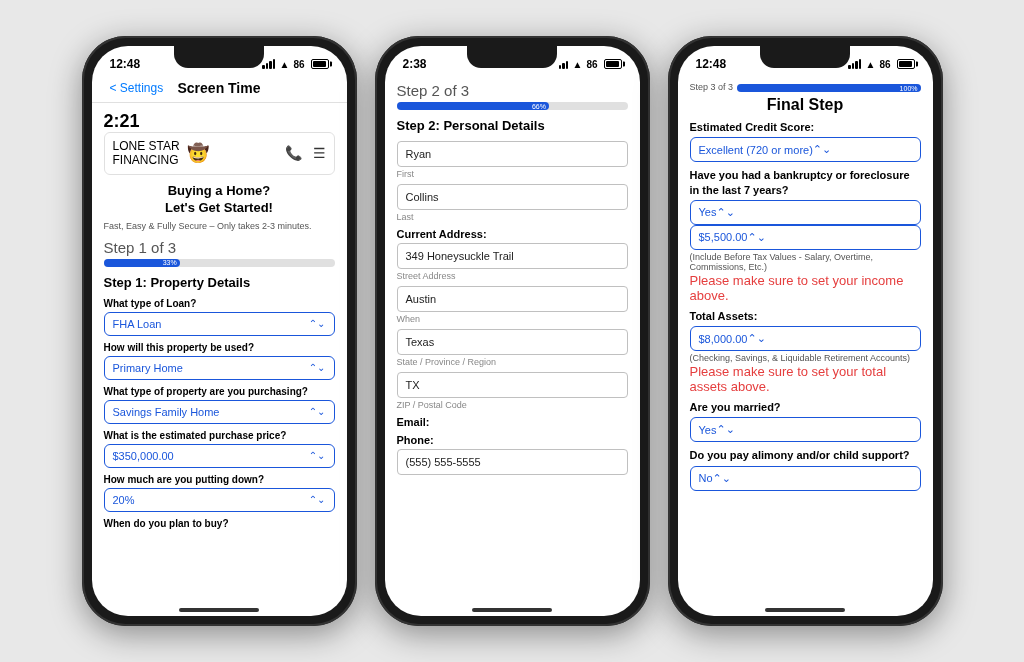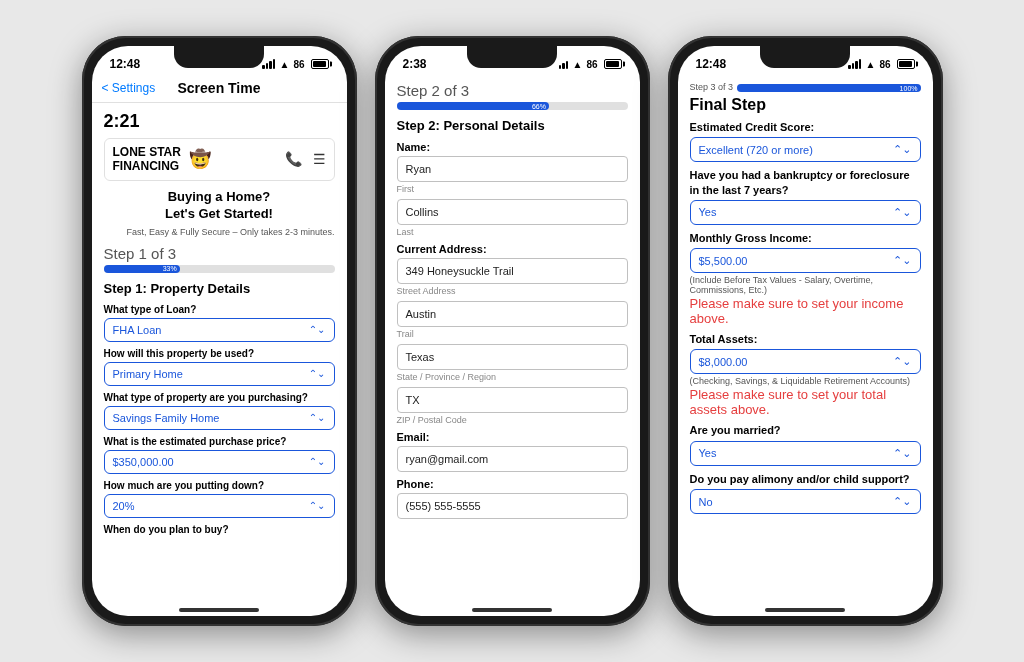--- a/index.html
+++ b/index.html
@@ -113,37 +113,37 @@
     .screen-time-nav {
       display: flex;
       justify-content: center;
       align-items: center;
       padding: 4px 10px 6px;
       position: relative;
       border-bottom: 1px solid #e0e0e0;
       flex-shrink: 0;
     }
     .screen-time-nav .back {
-      position: absolute; left: 10px;
+      position: absolute; left: 18px;
       color: #007aff; font-size: 12px;
       display: flex; align-items: center; gap: 2px;
     }
     .screen-time-nav .title { font-size: 14px; font-weight: 600; }
     .phone1-scroll { flex: 1; overflow: hidden; padding: 8px 12px; font-size: 11px; }
-    .mini-time { font-size: 18px; font-weight: 700; margin-bottom: 6px; }
+    .mini-time { font-size: 18px; font-weight: 700; }
     .logo-area {
       display: flex; align-items: center; gap: 8px;
       border: 1px solid #e0e0e0; padding: 6px 8px;
       border-radius: 6px; margin-bottom: 8px;
     }
-    .logo-text { font-size: 12px; font-weight: 700; line-height: 1.2; }
+    .logo-text { font-size: 12px; font-weight: 400; line-height: 1.2; }
     .logo-icon { font-size: 18px; color: #c0392b; }
     .logo-actions { margin-left: auto; display: flex; gap: 10px; font-size: 14px; color: #333; }
     .hero-text { text-align: center; font-size: 13px; font-weight: 700; margin: 8px 0 4px; line-height: 1.3; }
-    .hero-sub { text-align: right; font-size: 9px; color: #555; margin-bottom: 8px; }
+    .hero-sub { text-align: left; font-size: 9px; color: #555; margin-bottom: 8px; }
     .progress-section { margin-bottom: 8px; }
     .step-label { font-size: 15px; color: #555; margin-bottom: 3px; }
     .progress-bar-bg { background: #e0e0e0; border-radius: 4px; height: 8px; }
     .progress-bar-fill { background: #1a56db; height: 8px; border-radius: 4px; display: flex; align-items: center; justify-content: flex-end; }
     .progress-label { font-size: 7px; color: #fff; padding-right: 3px; }
     .step-title { font-size: 13px; font-weight: 700; margin-bottom: 8px; margin-top: 4px; }
     .field-label { font-size: 10px; font-weight: 600; margin-bottom: 3px; margin-top: 6px; }
     .dropdown {
       border: 1.5px solid #1a56db;
       border-radius: 6px;
@@ -172,34 +172,34 @@
 
     
     .phone3-scroll { flex: 1; overflow: hidden; padding: 6px 12px; font-size: 11px; }
     .field-question { font-size: 11px; font-weight: 600; margin-top: 6px; margin-bottom: 3px; line-height: 1.3; }
     .dropdown-blue {
       border: 1.5px solid #1a56db;
       border-radius: 6px;
       padding: 5px 8px;
       font-size: 11px;
       display: flex;
-      justify-content: space-between;
+      justify-content: flex-start;
       align-items: center;
       color: #1a56db;
       background: #fff;
     }
     .hint-gray { font-size: 9px; color: #555; margin-top: 2px; }
     .hint-red { font-size: 13px; color: #e53e3e; margin-top: 1px; }
 
     .step3-progress { display: flex; align-items: flex-end; gap: 4px; margin-bottom: 4px; }
     .step3-label { font-size: 9px; color: #555; }
     .progress-bar-bg-full { background: #e0e0e0; border-radius: 4px; height: 8px; flex: 1; }
     .progress-bar-fill-full { background: #1a56db; height: 8px; border-radius: 4px; width: 100%; display: flex; align-items: center; justify-content: flex-end; }
     .progress-pct { font-size: 7px; color: #fff; padding-right: 3px; }
-    .final-title { font-size: 16px; font-weight: 700; margin-bottom: 0; }
+    .final-title { font-size: 16px; font-weight: 700; margin-bottom: 0; text-align: center; }
   </style>
 </head>
 <body>
 
 <div class="screenshot-wrapper">
 
   <div class="phone">
     <div class="phone-notch"></div>
     <div class="phone-inner">
 
@@ -311,38 +311,36 @@
         <div class="progress-section">
           <div class="step-label">Step 2 of 3</div>
           <div class="progress-bar-bg">
             <div class="progress-bar-fill" style="width:66%">
               <span class="progress-label">66%</span>
             </div>
           </div>
         </div>
         <div class="step-title">Step 2: Personal Details</div>
 
-        <div class="section-label">Name:</div>
         <div class="form-input">Ryan</div>
         <div class="input-hint">First</div>
         <div class="form-input">Collins</div>
         <div class="input-hint">Last</div>
 
         <div class="section-label">Current Address:</div>
         <div class="form-input">349 Honeysuckle Trail</div>
         <div class="input-hint">Street Address</div>
         <div class="form-input">Austin</div>
-        <div class="input-hint">Trail</div>
+        <div class="input-hint">When</div>
         <div class="form-input">Texas</div>
         <div class="input-hint">State / Province / Region</div>
         <div class="form-input">TX</div>
         <div class="input-hint">ZIP / Postal Code</div>
 
         <div class="section-label">Email:</div>
-        <div class="form-input">ryan@gmail.com</div>
 
         <div class="section-label">Phone:</div>
         <div class="form-input">(555) 555-5555</div>
       </div>
     </div>
     <div class="phone-home-bar"></div>
   </div>
 
   <div class="phone">
     <div class="phone-notch"></div>
@@ -382,21 +380,20 @@
           <span>Excellent (720 or more)</span>
           <span>⌃⌄</span>
         </div>
 
         <div class="field-question">Have you had a bankruptcy or foreclosure in the last 7 years?</div>
         <div class="dropdown-blue">
           <span>Yes</span>
           <span>⌃⌄</span>
         </div>
 
-        <div class="field-question">Monthly Gross Income:</div>
         <div class="dropdown-blue">
           <span>$5,500.00</span>
           <span>⌃⌄</span>
         </div>
         <div class="hint-gray">(Include Before Tax Values - Salary, Overtime, Commissions, Etc.)</div>
         <div class="hint-red">Please make sure to set your income above.</div>
 
         <div class="field-question">Total Assets:</div>
         <div class="dropdown-blue">
           <span>$8,000.00</span>

